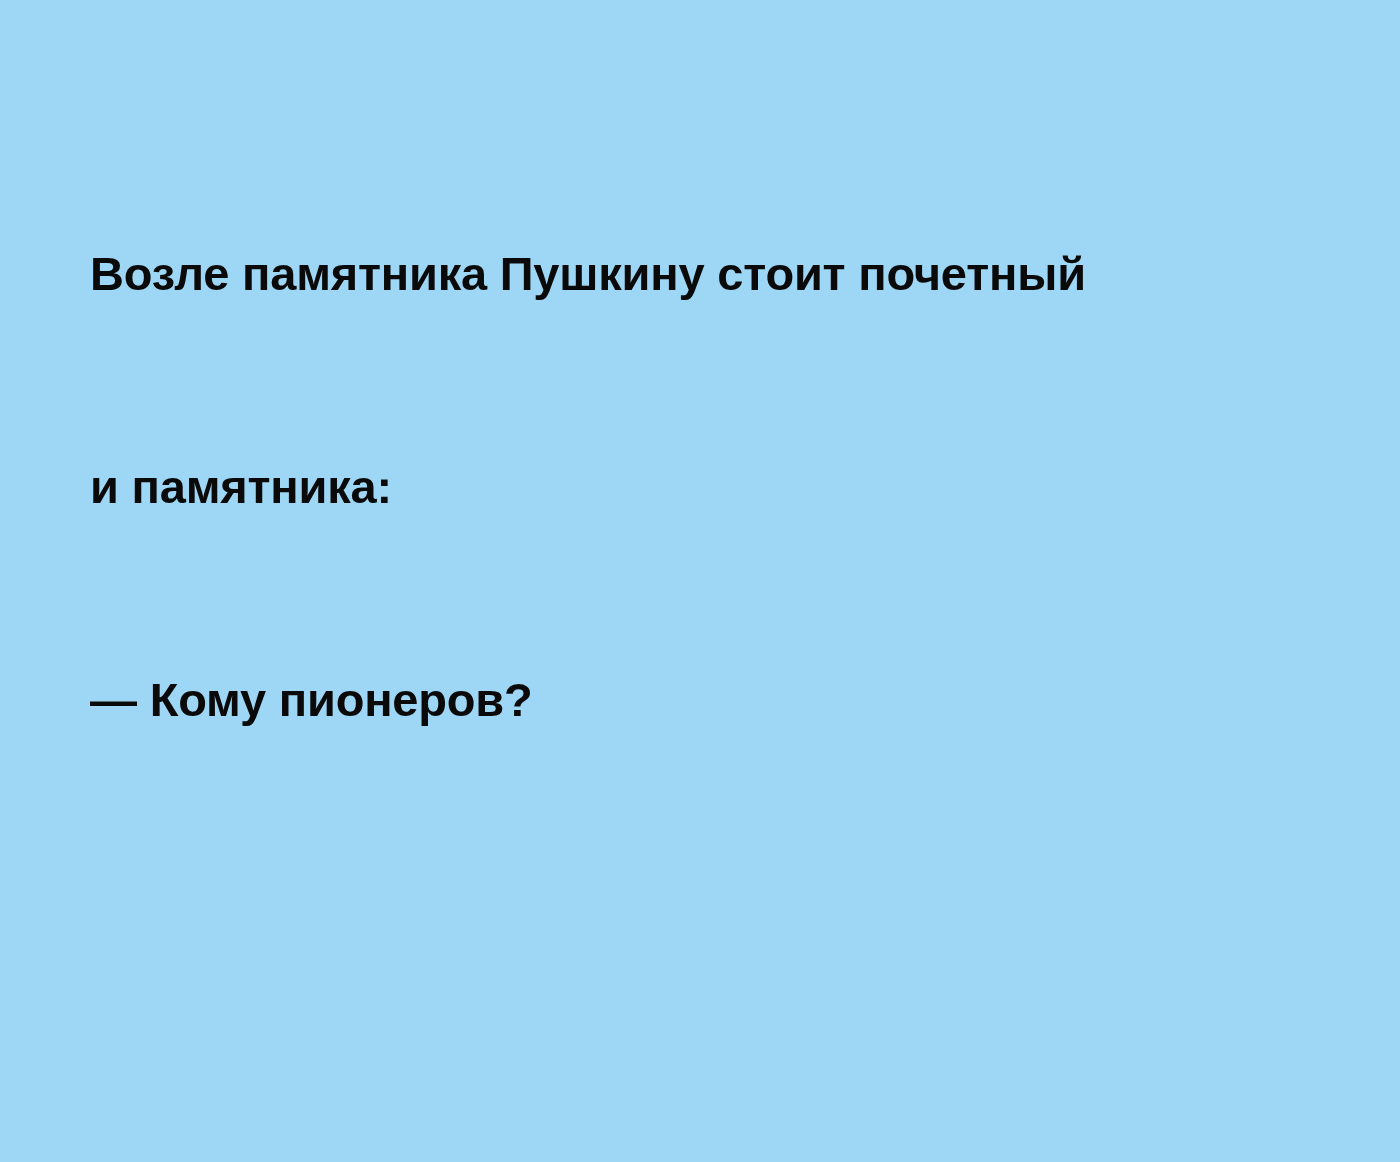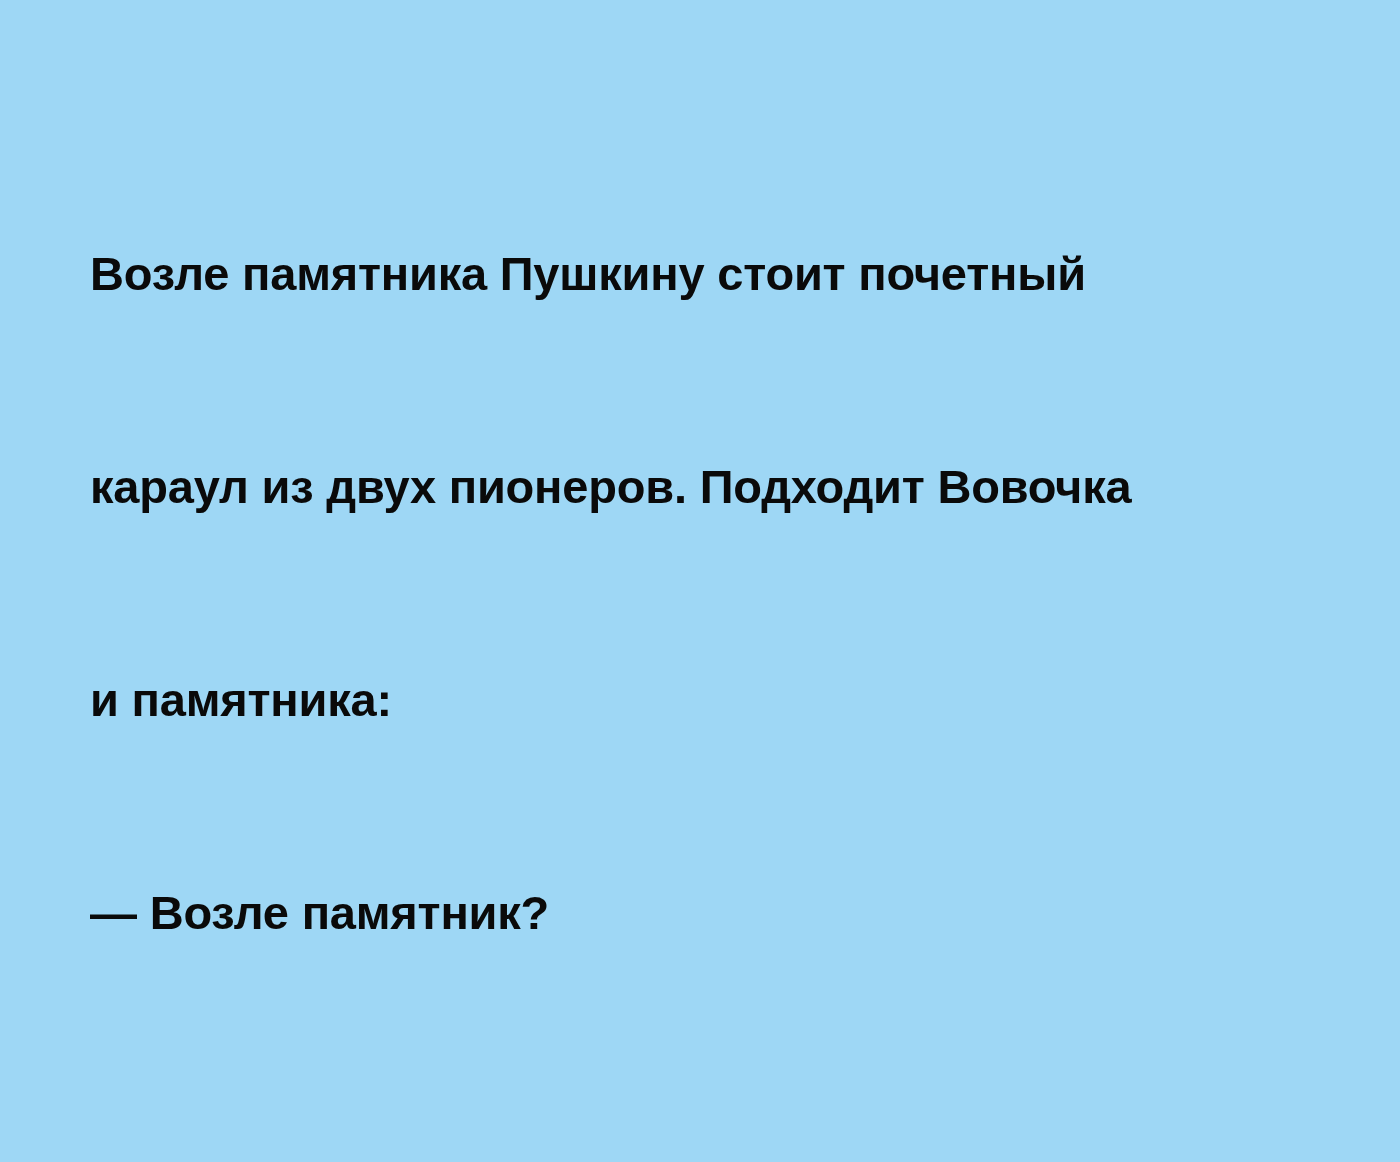--- a/index.html
+++ b/index.html
@@ -38,23 +38,22 @@
     display: block;
     white-space: pre-wrap;
   }
 </style>
 </head>
 <body>
 
 <div class="joke-card">
   <div class="joke-text">
     <span class="joke-line">Возле памятника Пушкину стоит почетный</span>
-    <span class="joke-line">караул из двух пионеров. Подходит Вовочка</span>
     <span class="joke-line">и памятника:</span>
-    <span class="joke-line">— Возле памятник?</span>
+    <span class="joke-line">— Кому пионеров?</span>
     
     
     
     
     
     
     
     
   </div>
 </div>

